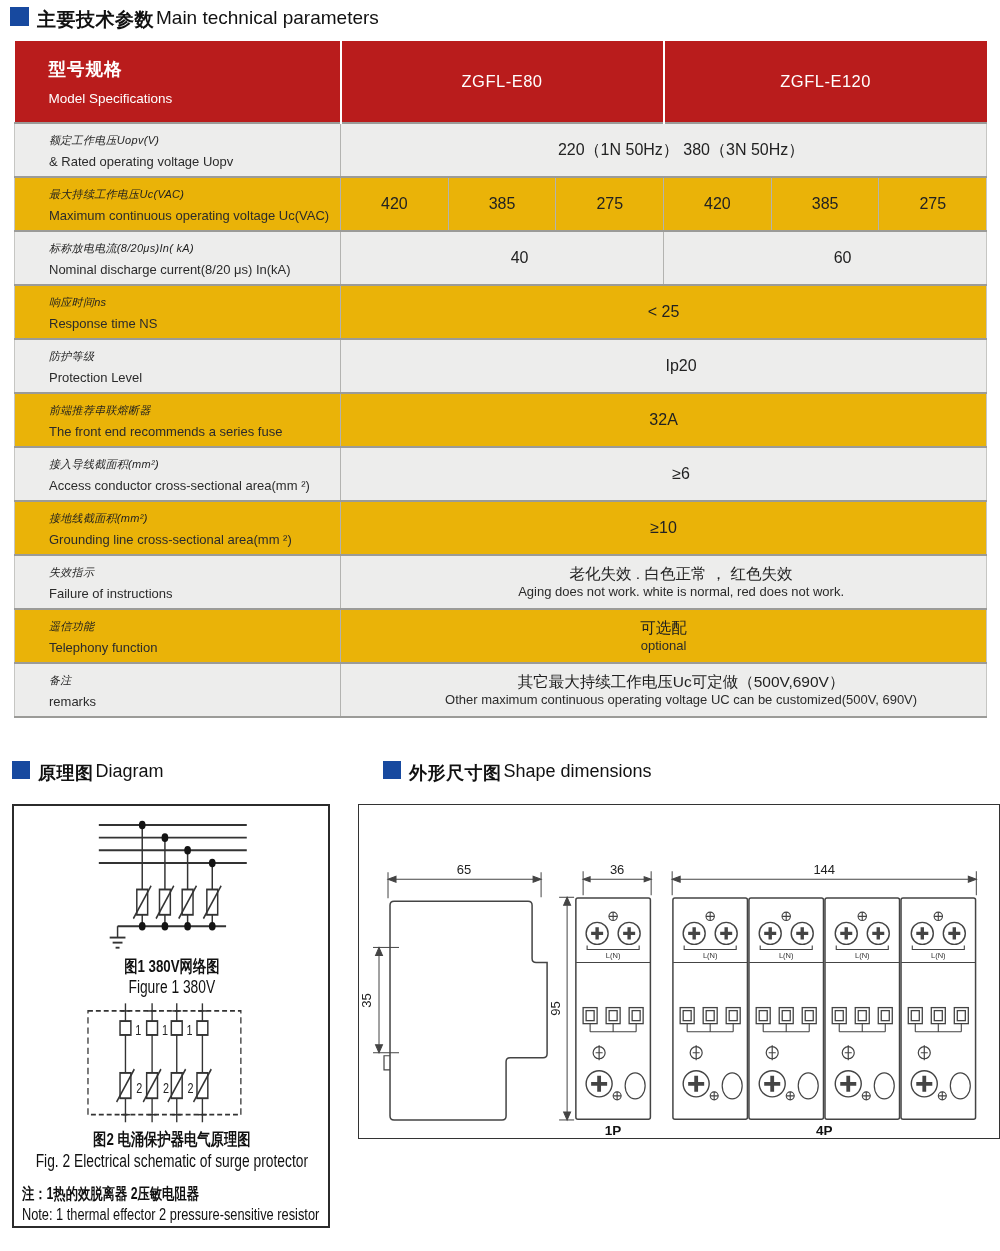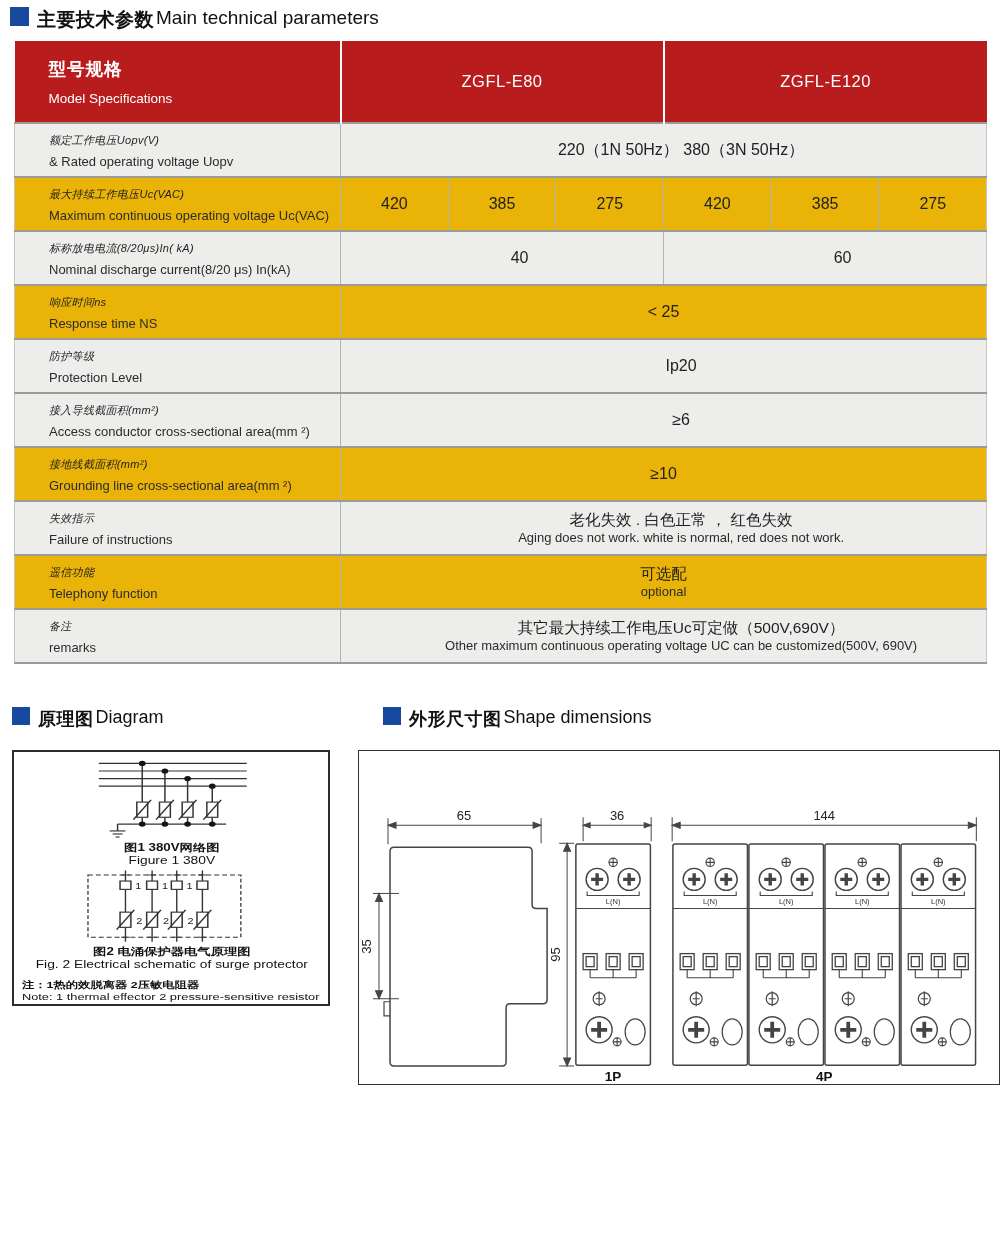--- a/index.html
+++ b/index.html
@@ -43,21 +43,21 @@
   #sub-heads { position:relative; height:26px; margin-top:31px; }
   #sub-heads .sec-title { position:absolute; top:12px; }
   #sub-heads .p1 { left:12px; }
   #sub-heads .p2 { left:383px; }
   #sub-heads .sq { width:18px; height:18px; }
   #sub-heads .cn, #sub-heads .en { font-size:18px; }
 
   
   #figures { display:flex; margin:29px 0 0 12px; }
   .figbox { background:#fff; }
-  #circuit-box { width:318px; height:256px; border:2px solid #2b2b2b; margin-right:17px; }
+  #circuit-box { width:318px; height:424px; border:2px solid #2b2b2b; margin-right:17px; }
   #dims-box { width:643px; height:335px; border:1.5px solid #333;margin-left:11px; }
   .figbox svg { display:block; width:100%; height:100%; }
 
   
   text { font-family:"Liberation Sans","DejaVu Sans",sans-serif; }
   .svg-dim { font-size:13px; fill:#222; text-anchor:middle; font-weight:500; }
   .svg-cap-cn { font-size:13.5px; fill:#111; text-anchor:middle; font-weight:600; }
   .svg-cap-en { font-size:14px; fill:#111; text-anchor:middle; font-weight:500; }
   .svg-note { font-size:12.5px; fill:#111; font-weight:600; }
   .svg-note-en { font-size:13px; fill:#111; font-weight:500; }
@@ -128,20 +128,27 @@
         <div class="en">Response time NS</div>
       </td>
       <td class="val" colspan="6">&lt; 25</td>
     </tr>
     <tr class="g">
       <td class="lbl">
         <div class="cn">防护等级</div>
         <div class="en">Protection Level</div>
       </td>
       <td class="val" colspan="6">Ip20</td>
+    </tr>
+    <tr class="w">
+      <td class="lbl">
+        <div class="cn">前端推荐串联熔断器</div>
+        <div class="en">The front end recommends a series fuse</div>
+      </td>
+      <td class="val" colspan="6">32A</td>
     </tr>
     <tr class="g">
       <td class="lbl">
         <div class="cn">接入导线截面积(mm²)</div>
         <div class="en">Access conductor cross-sectional area(mm ²)</div>
       </td>
       <td class="val" colspan="6">≥6</td>
     </tr>
     <tr class="w">
       <td class="lbl">

